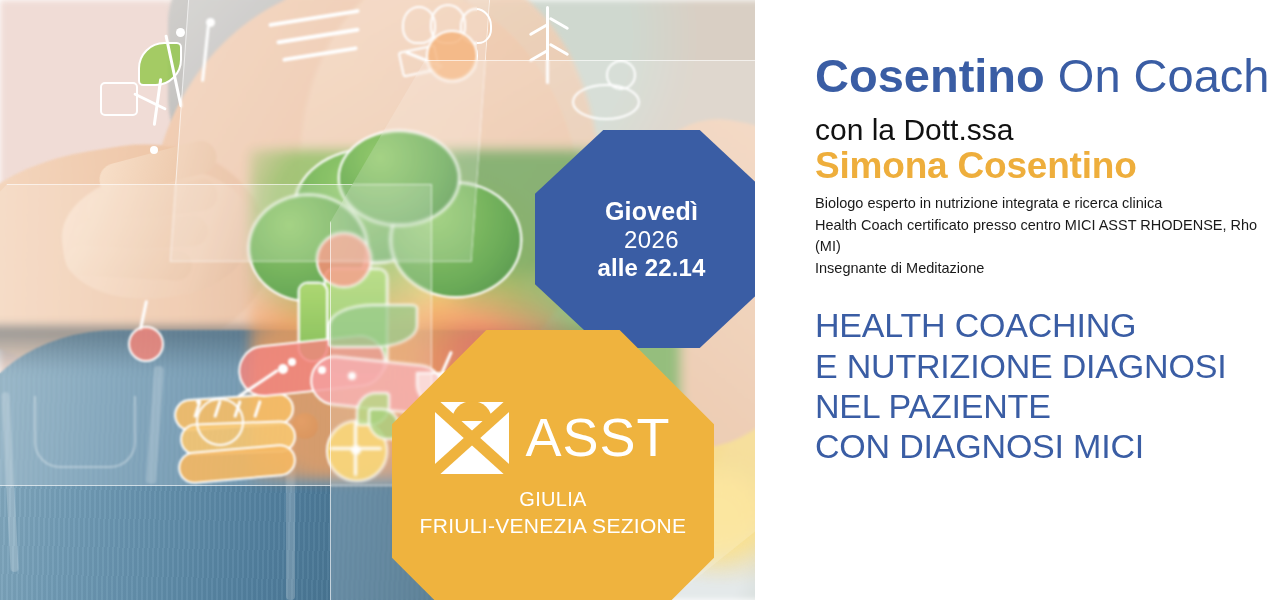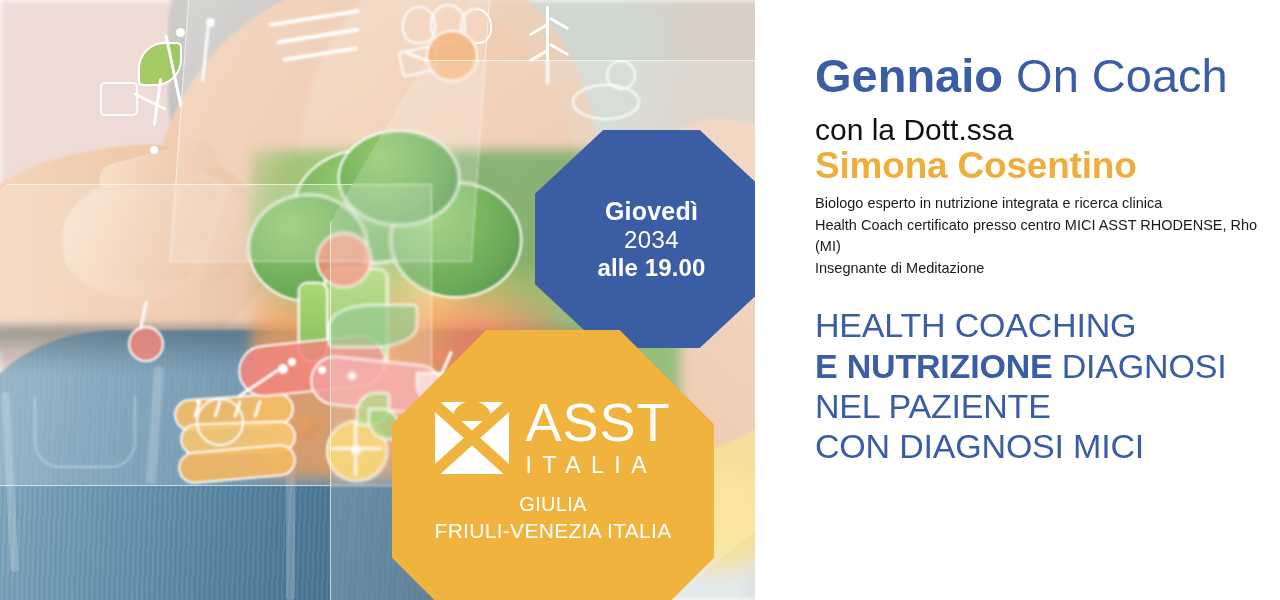--- a/index.html
+++ b/index.html
@@ -137,21 +137,21 @@
   .h-incontro .l{font-weight:300;}
 
   .h-con{margin-top:14px;font-size:30px;font-weight:400;color:#111;line-height:1.05;}
   .h-name{margin-top:2px;font-size:37px;font-weight:700;color:#eeae3c;line-height:1.05;
     letter-spacing:-.2px;}
 
   .cred{margin-top:7px;color:#1a1a1a;font-size:14.5px;line-height:1.48;font-weight:400;}
 
   .title{margin-top:26px;color:#3a5da4;line-height:1.19;}
   .title div{font-size:34px;font-weight:400;letter-spacing:-.2px;white-space:nowrap;}
-  .title .strong{font-weight:700;}
+  .title .strong{font-weight:400;}
 </style>
 </head>
 <body>
 
 <div id="flyer">
 
   <div class="photo">
     <div class="bg-blur"></div>
 
     <div class="bokeh" style="left:596px;top:392px;width:118px;height:108px;background:rgba(250,214,110,.92);"></div>
@@ -266,46 +266,45 @@
 
     <div class="glass" style="left:180px;top:-30px;width:300px;height:290px;transform:skewX(-4deg);"></div>
     <div class="glass" style="left:-40px;top:184px;width:470px;height:300px;
                 clip-path:polygon(10% 0,100% 0,100% 100%,0 100%,0 16%);"></div>
     <div class="glass" style="left:330px;top:60px;width:430px;height:540px;
                 clip-path:polygon(22% 0,100% 0,100% 86%,78% 100%,0 100%,0 30%);"></div>
   </div>
 
   <div id="date-badge" class="octagon">
     <div class="d1">Giovedì</div>
-    <div class="d3">2034</div>
-    <div class="d5">alle 19.00</div>
+    <div class="d3">2026</div>
+    <div class="d5">alle 22.14</div>
   </div>
 
   <div id="logo-badge" class="octagon">
     <div class="logo-row">
       <div class="logo-mark">
         <div class="logo-sq"></div>
         <div class="logo-x1"></div>
         <div class="logo-x2"></div>
         <div class="logo-notch"></div>
       </div>
       <div class="logo-words">
         <div class="logo-amici">ASST</div>
-        <div class="logo-italia">ITALIA</div>
       </div>
     </div>
     <div class="sez">GIULIA</div>
-    <div class="sez2">FRIULI-VENEZIA ITALIA</div>
+    <div class="sez2">FRIULI-VENEZIA SEZIONE</div>
   </div>
 
   <div id="right-panel">
     <div class="r-inner">
 
       <div class="h-incontro">
-        <span class="b">Gennaio</span>
+        <span class="b">Cosentino</span>
         <span class="l">On Coach</span>
       </div>
 
       <div class="h-con">con la Dott.ssa</div>
       <div class="h-name">Simona Cosentino</div>
 
       <div class="cred">
         <div>Biologo esperto in nutrizione integrata e ricerca clinica</div>
         <div>Health Coach certificato presso centro MICI ASST RHODENSE, Rho (MI)</div>
         <div>Insegnante di Meditazione</div>

